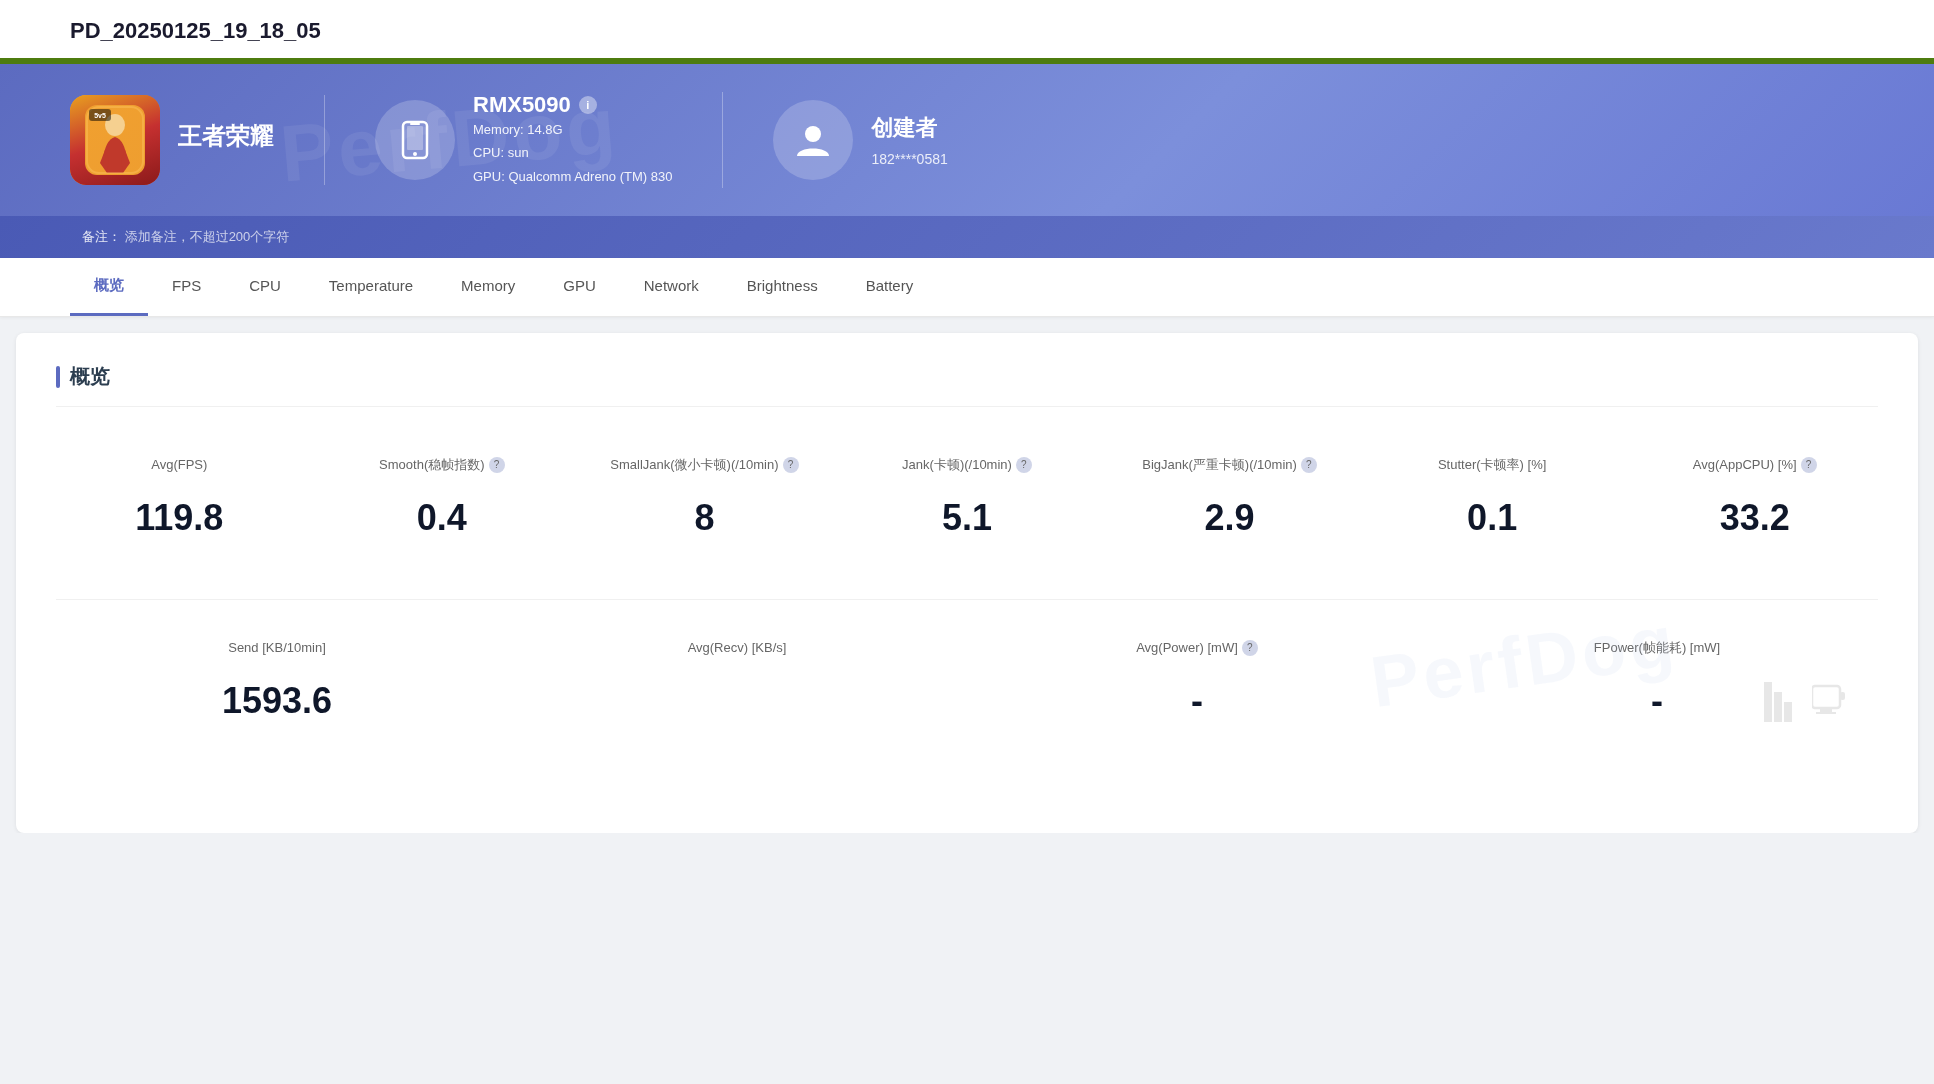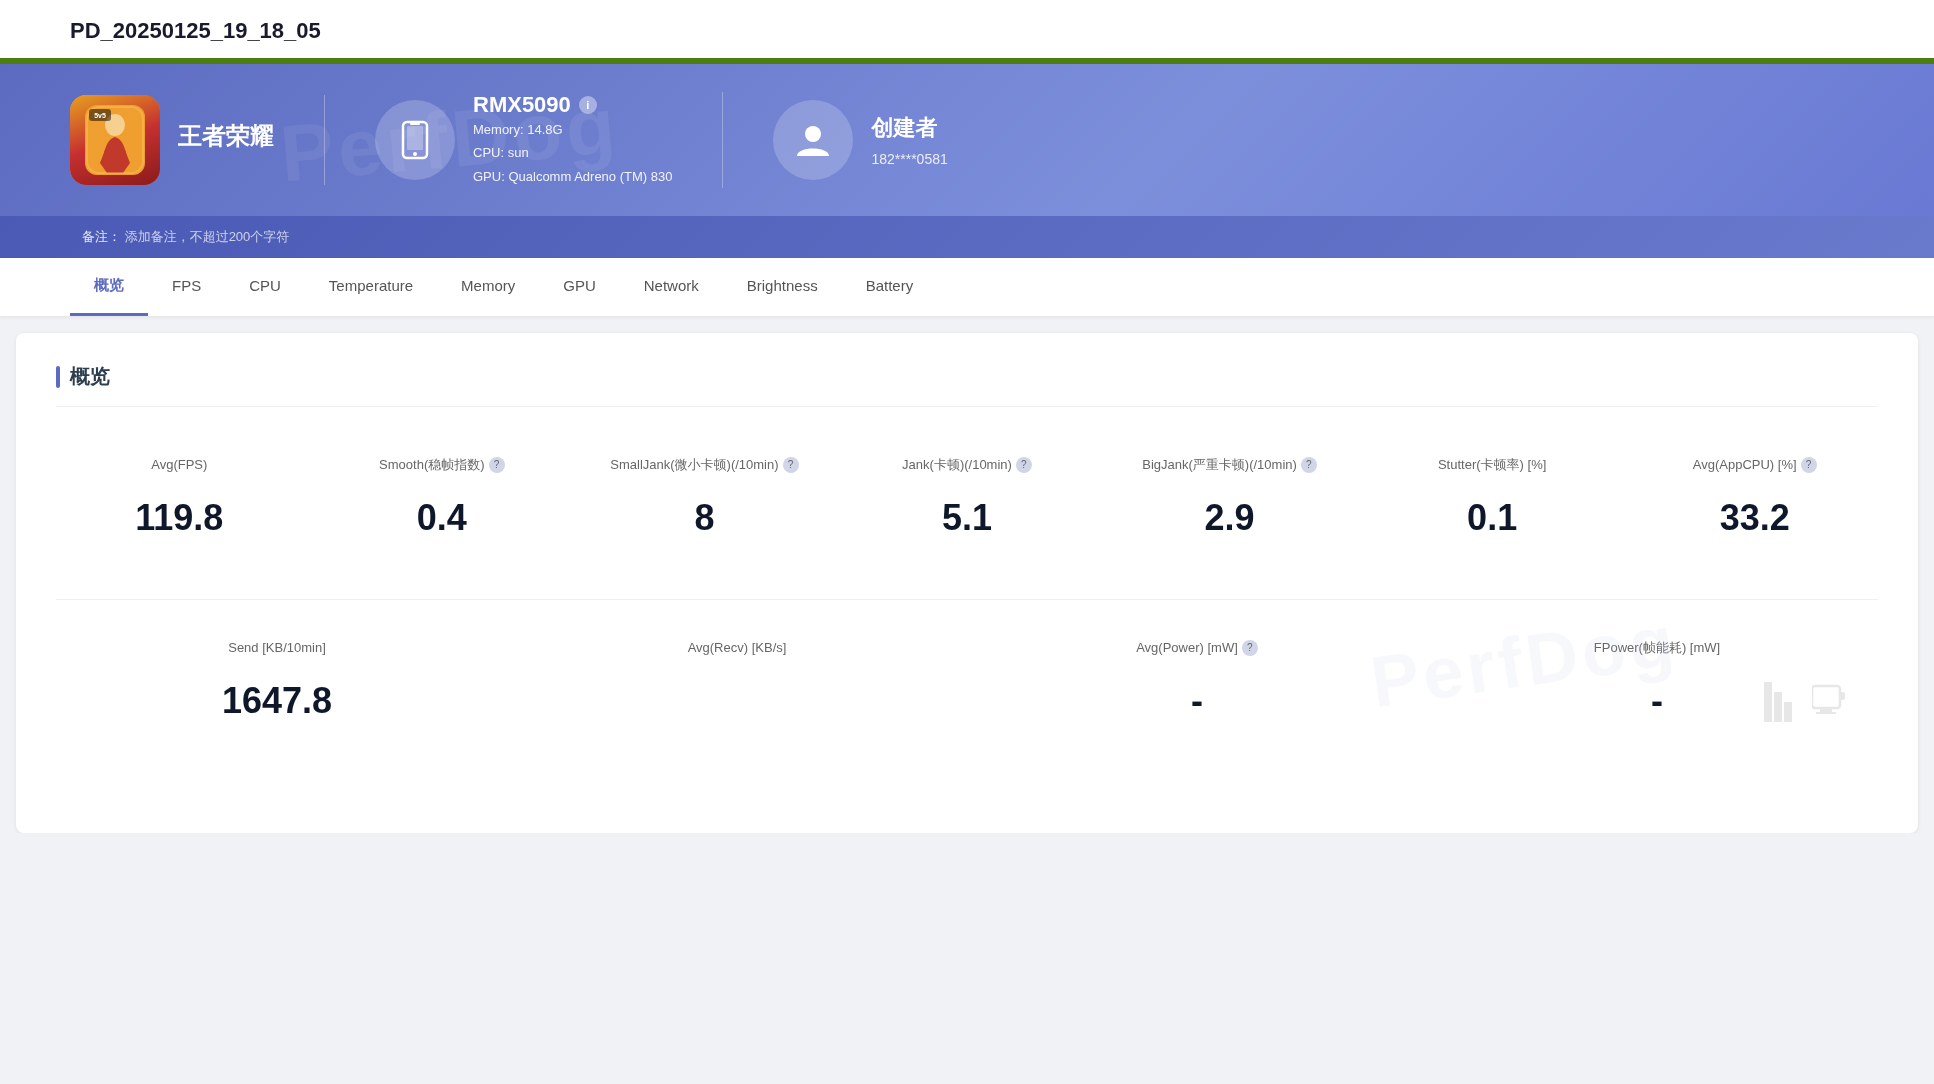--- a/index.html
+++ b/index.html
@@ -470,21 +470,21 @@
       </div>
 
     </div>
 
     <div style="height:1px; background:#f0f0f0; margin: 0 0 10px 0;"></div>
 
     <div class="metrics-grid-2">
 
       <div class="metric-item">
         <div class="metric-label">Send [KB/10min]</div>
-        <div class="metric-value">1647.8</div>
+        <div class="metric-value">1593.6</div>
       </div>
 
       <div class="metric-item">
         <div class="metric-label">Avg(Recv) [KB/s]</div>
       </div>
 
       <div class="metric-item">
         <div class="metric-label">
           Avg(Power) [mW]
           <div class="metric-help">?</div>

